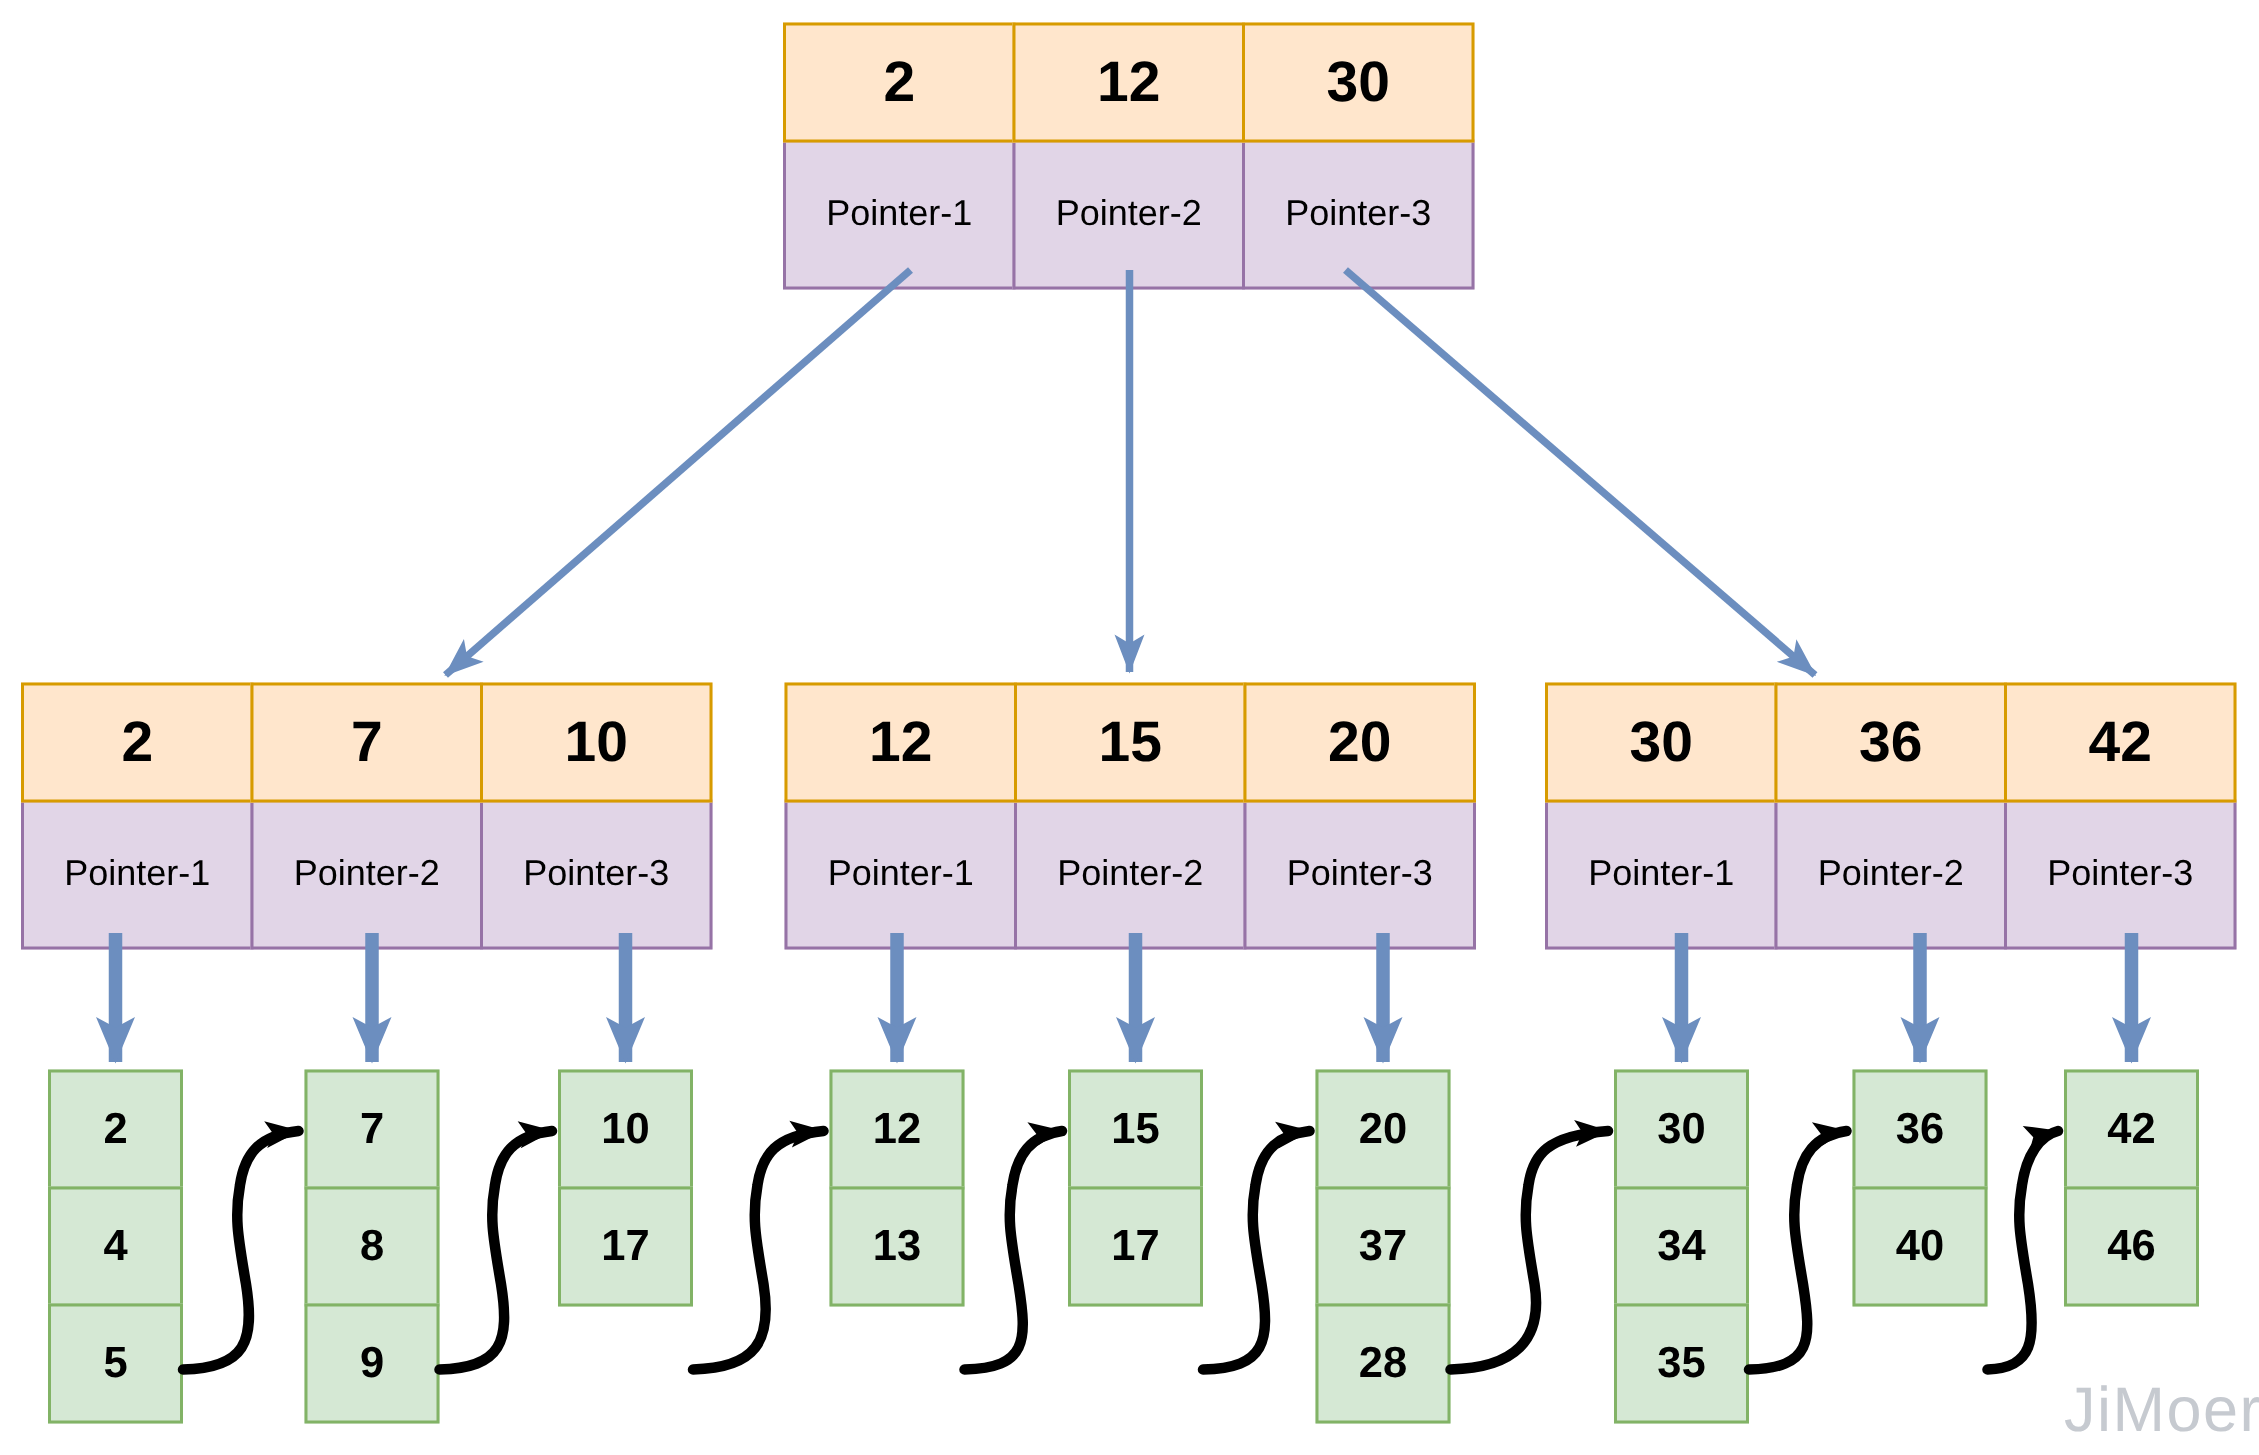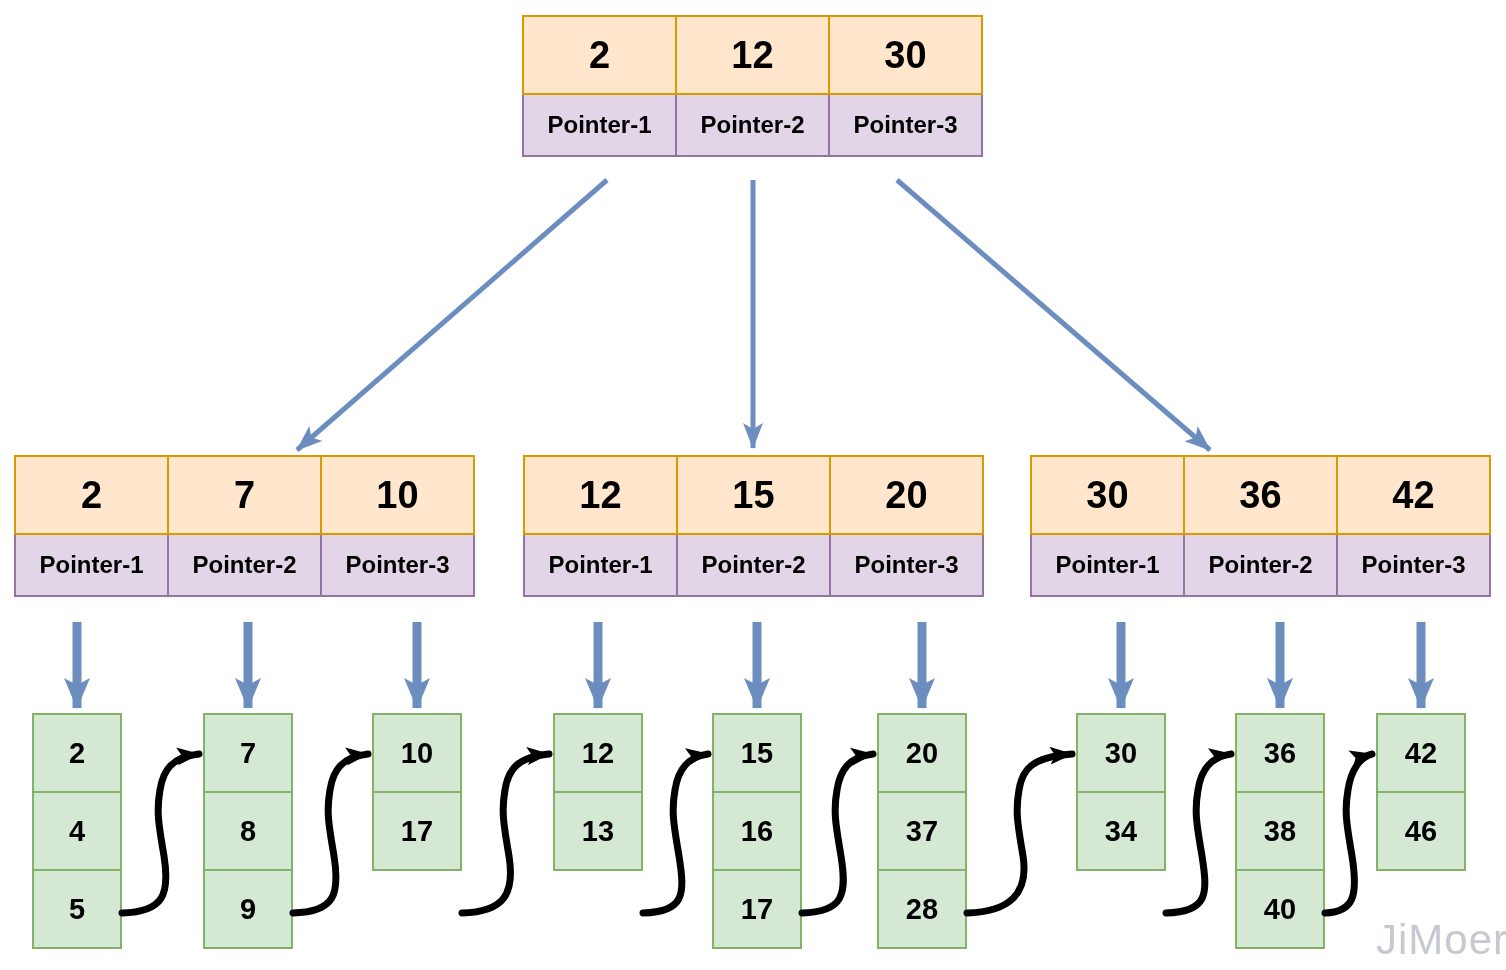--- a/index.html
+++ b/index.html
@@ -21,24 +21,24 @@
   .krow { display:flex; position:relative; z-index:2; }
   .prow { display:flex; position:relative; z-index:1; margin-top:-2px; }
   .kcell {
     flex:1; height:80px; background:var(--key-fill);
     border:2px solid var(--key-border);
     display:flex; align-items:center; justify-content:center;
     font-size:38px; font-weight:bold; color:#000;
   }
   .kcell + .kcell { margin-left:-2px; }
   .pcell {
-    flex:1; height:64px; background:var(--pointer-fill);
+    flex:1; height:100px; background:var(--pointer-fill);
     border:2px solid var(--pointer-border);
     display:flex; align-items:center; justify-content:center;
-    font-size:24px; font-weight:bold; color:#000;
+    font-size:24px; font-weight:normal; color:#000;
   }
   .pcell + .pcell { margin-left:-2px; }
   
   .leaf { position:absolute; width:90px; top:713px; z-index:1; }
   .lcell {
     height:80px; background:var(--leaf-fill);
     border:2px solid var(--leaf-border);
     display:flex; align-items:center; justify-content:center;
     font-size:29px; font-weight:bold; color:#000;
   }
@@ -126,35 +126,34 @@
   <div class="leaf" style="left:372px;">
     <div class="lcell">10</div>
     <div class="lcell">17</div>
   </div>
   <div class="leaf" style="left:553px;">
     <div class="lcell">12</div>
     <div class="lcell">13</div>
   </div>
   <div class="leaf" style="left:712px;">
     <div class="lcell">15</div>
-    <div class="lcell">16</div>
     <div class="lcell">17</div>
   </div>
   <div class="leaf" style="left:877px;">
     <div class="lcell">20</div>
     <div class="lcell">37</div>
     <div class="lcell">28</div>
   </div>
   <div class="leaf" style="left:1076px;">
     <div class="lcell">30</div>
     <div class="lcell">34</div>
+    <div class="lcell">35</div>
   </div>
   <div class="leaf" style="left:1235px;">
     <div class="lcell">36</div>
-    <div class="lcell">38</div>
     <div class="lcell">40</div>
   </div>
   <div class="leaf" style="left:1376px;">
     <div class="lcell">42</div>
     <div class="lcell">46</div>
   </div>
 
   <svg class="edges" width="1506" height="970" viewBox="0 0 1506 970">
     <defs>
       <marker id="mBlue" markerUnits="userSpaceOnUse" markerWidth="28" markerHeight="22" refX="26" refY="11" orient="auto">

